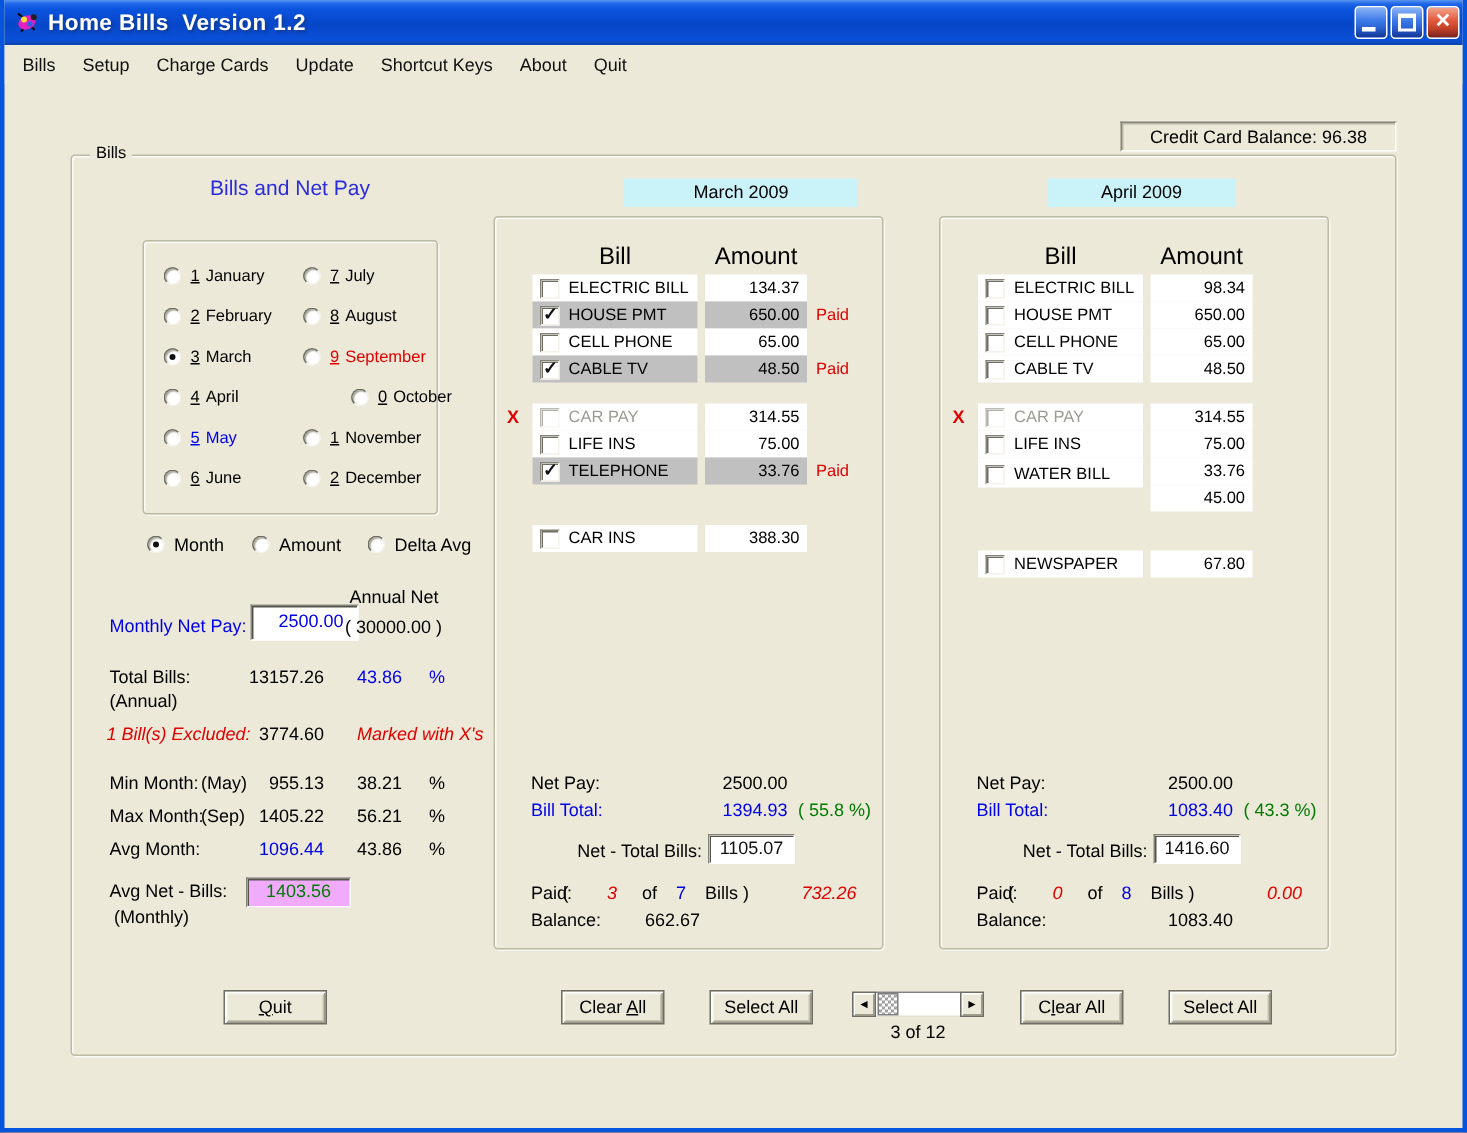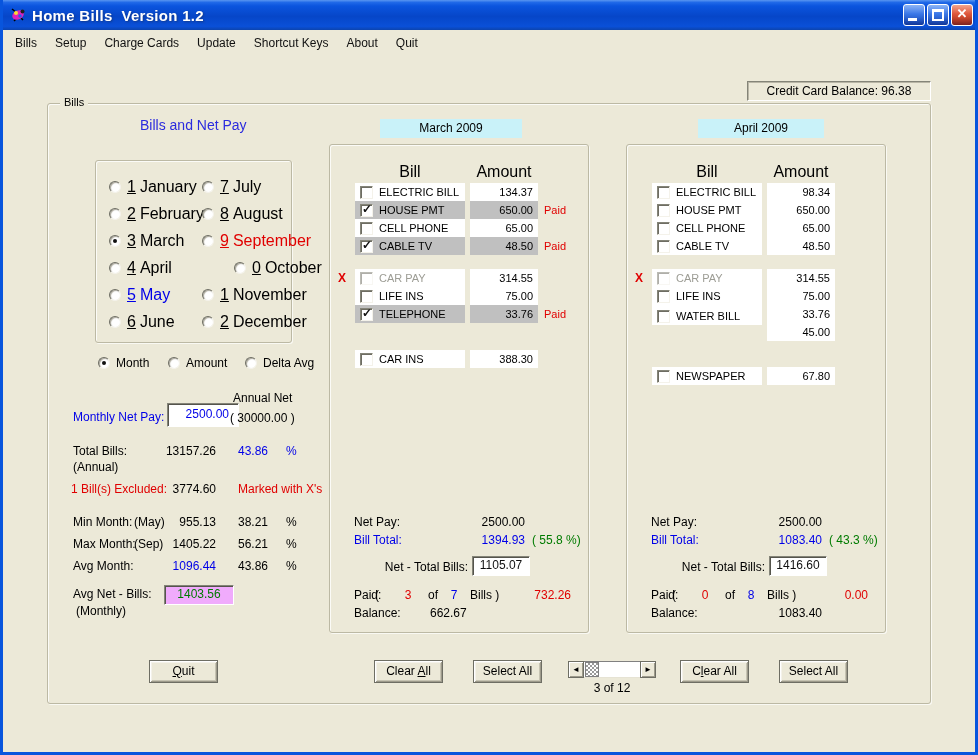--- a/index.html
+++ b/index.html
@@ -29,31 +29,31 @@
   .summary { position:absolute; left:285px; top:84px; color:#007B00; font-size:12px; white-space:pre; }
   .credit-box { position:absolute; left:744px; top:81px; width:184px; height:20px;
     border:1px solid; border-color:#848478 #fff #fff #848478; box-shadow:inset 1px 1px 0 #b9b6a6;
     font-size:12px; text-align:center; line-height:18px; background:#ECE9D8; }
   
   .etched { border:1px solid #BCB9A4; border-radius:3px; box-shadow:inset 1px 1px 0 rgba(255,255,255,.8),1px 1px 0 rgba(255,255,255,.7); }
   .group { position:absolute; left:44px; top:103px; width:884px; height:601px; }
   .group-label { position:absolute; left:12px; top:-8px; background:#ECE9D8; padding:0 4px; font-size:11px; }
   .heading { position:absolute; left:92px; top:13px; color:#2B2BDE; font-size:14px; }
   .months-frame { position:absolute; left:47px; top:56px; width:197px; height:183px; }
-  .month-item { position:absolute; display:flex; align-items:center; font-size:16px; white-space:nowrap; }
+  .month-item { position:absolute; display:flex; align-items:center; font-size:11px; white-space:nowrap; }
   .radio { width:12px; height:12px; border-radius:50%; background:#fff; position:relative; flex:none;
     border:1px solid; border-color:#6d6d62 #f4f2ea #f4f2ea #6d6d62; box-shadow:inset 1px 1px 1px #aaa79a; margin-right:6px; }
   .radio.sel::after { content:""; position:absolute; left:3px; top:3px; width:4px; height:4px; border-radius:50%; background:#111; }
   .num { text-decoration:underline; margin-right:4px; }
   .c-blue { color:#0000E8; } .c-red { color:#E00000; }
   .mode-item { position:absolute; top:252px; display:flex; align-items:center; font-size:12px; }
   
   .st { position:absolute; font-size:12px; white-space:nowrap; }
   .r { text-align:right; }
-  .lbl-blue { color:#0000E8; } .lbl-red { color:#E00000; } .lbl-green { color:#007B00; }
+  .lbl-blue { color:#0000E8; } .lbl-red { color:#E00000;font-style:italic; } .lbl-green { color:#007B00; }
   .sunken { background:#fff; border:1px solid; border-color:#848478 #fff #fff #848478; box-shadow:inset 1px 1px 0 #55544c; }
   .netpay-input { position:absolute; left:119px; top:299px; width:72px; height:24px;
     color:#0000E8; font-size:12px; text-align:right; padding-right:9px; line-height:21px; }
   .avgnet-box { position:absolute; left:116px; top:481px; width:70px; height:20px; background:#f0abfc;
     color:#007B00; font-size:12px; text-align:center; line-height:17px; }
   
   .panel-h { position:absolute; top:15px; height:19px; background:#C9F2F9; font-size:12px; text-align:center; line-height:19px; }
   .panel { position:absolute; top:40px; height:489px; width:260px; }
   .col-h { position:absolute; top:18px; font-size:16px; text-align:center; }
   .bill-name { position:absolute; left:25px; width:110px; height:18px; background:#fff; display:flex; align-items:center; }
@@ -238,21 +238,21 @@
     <div class="pager">
       <div class="sb-btn"><span>◄</span></div>
       <div class="sb-track">
           <div class="sb-thumb"></div>
         </div>
       <div class="sb-btn"><span>►</span></div>
     </div>
     <div class="pager-label">3 of 12</div>
     <div class="btn" style="left:632px; top:556px;"><span>C</span><span class="accel">l</span><span>ear All</span></div>
     <div class="btn" style="left:731px; top:556px;"><span>Select All</span><span class="accel"></span><span></span></div>
-  <div class="panel-h" style="left: 332px; width: 142px;">March 2009</div>
+  <div class="panel-h" style="left: 368px; width: 156px;">March 2009</div>
       <div class="panel etched" style="left: 281px;">
         <div class="col-h" style="left: 25px; width: 110px;">Bill</div>
         <div class="col-h" style="left: 140px; width: 68px;">Amount</div>
         <div class="bill-name" style="top: 38px;">
           <div class="cb"></div>
           <span class="cb-label">ELECTRIC BILL</span>
         </div>
         <div class="bill-amount" style="top: 38px;">134.37</div>
         <div class="bill-name checked-bg" style="top: 56px;">
           <div class="cb">

